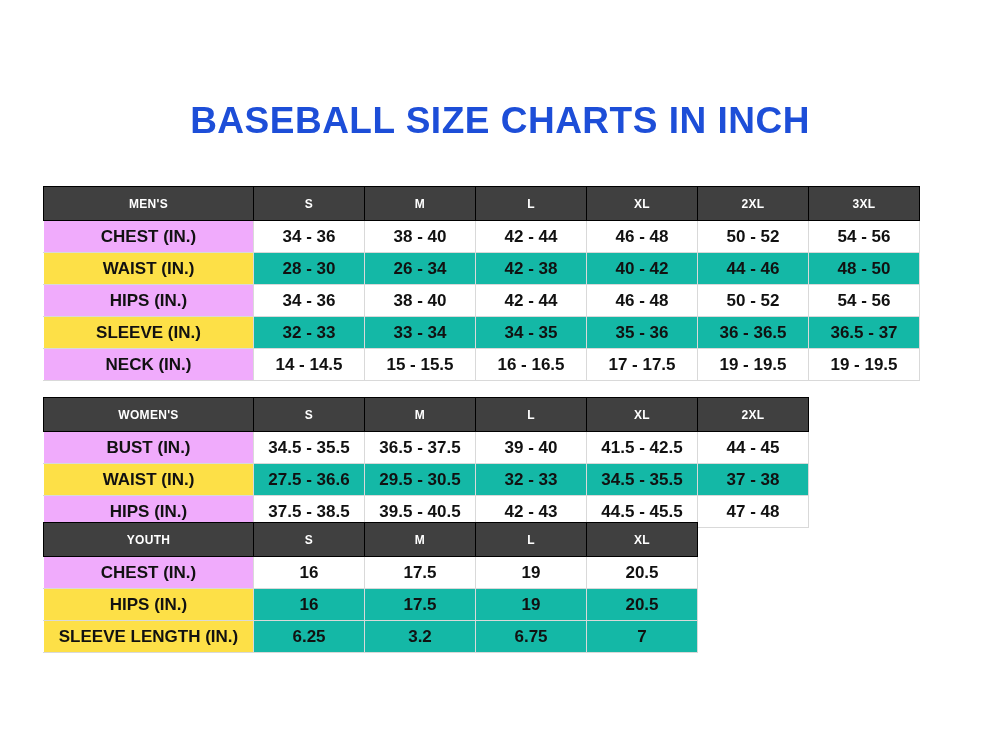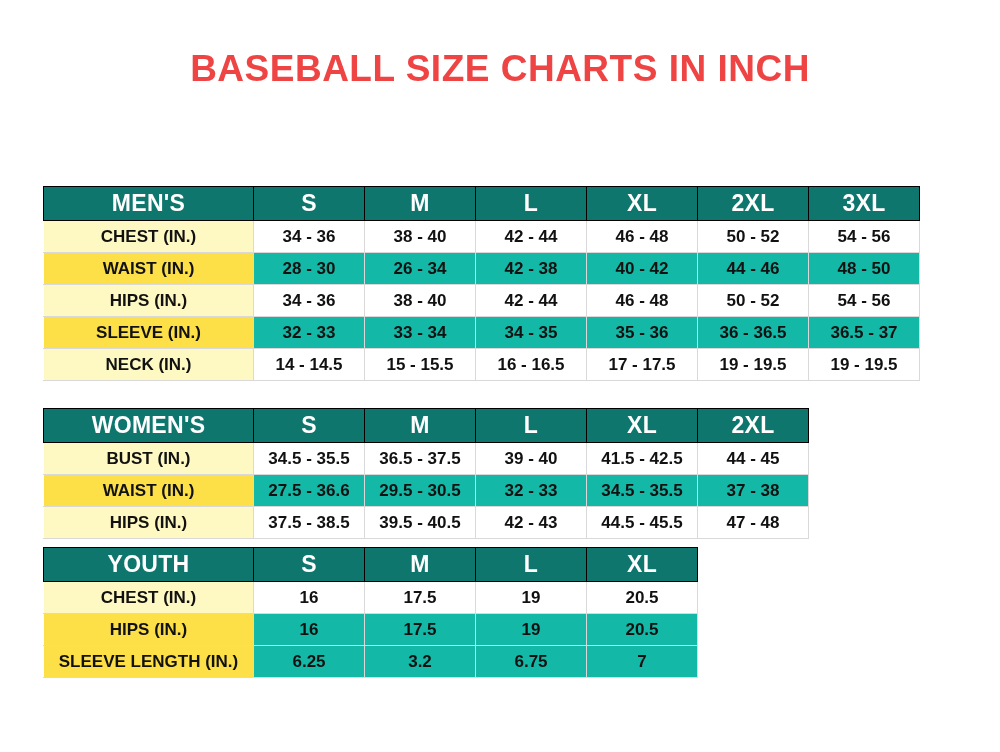--- a/index.html
+++ b/index.html
@@ -18,69 +18,69 @@
     position: relative;
     width: 1000px;
     height: 752px;
     background: #ffffff;
   }
   .title {
     text-align: center;
     font-size: 37px;
     font-weight: bold;
     letter-spacing: 0.5px;
-    color: #ef4444;
+    color: #1d4ed8;
     margin: 0;
-    padding-top: 48px;
+    padding-top: 100px;
     font-family: "Liberation Sans", sans-serif;
   }
 
   .chart-wrap {
     position: absolute;
     left: 43px;
   }
   #chart-men  { top: 186px; }
-  #chart-women{ top: 408px; }
-  #chart-youth{ top: 547px; }
+  #chart-women{ top: 397px; }
+  #chart-youth{ top: 522px; }
 
   table.size-table {
     border-collapse: collapse;
     table-layout: fixed;
     font-family: "Liberation Sans", sans-serif;
   }
   table.size-table td, table.size-table th {
     border: 1px solid #d9d9d9;
     text-align: center;
     font-size: 17px;
     font-weight: bold;
     height: 31px;
     padding: 0 4px;
     white-space: nowrap;
     background: #ffffff;
     color: #111111;
   }
   
   table.size-table thead th {
-    background: #0f766e;
+    background: #404040;
     color: #ffffff;
     border: 1px solid #000000;
-    font-size: 23px;
+    font-size: 12px;
     letter-spacing: 0.3px;
     height: 33px;
   }
   table.size-table thead th.row-label-head {
     text-align: center;
   }
   
   table.size-table tbody td.row-label {
     text-align: center;
     font-weight: bold;
     border-left: 1px solid #ffffff;
     border-right: 1px solid #d9d9d9;
-    background: #fef9c3;
+    background: #f0abfc;
   }
   
   table.size-table tbody tr.alt td {
     background: #14b8a6;
   }
   table.size-table tbody tr.alt td.row-label {
     background: #fde047;
   }
 
   

